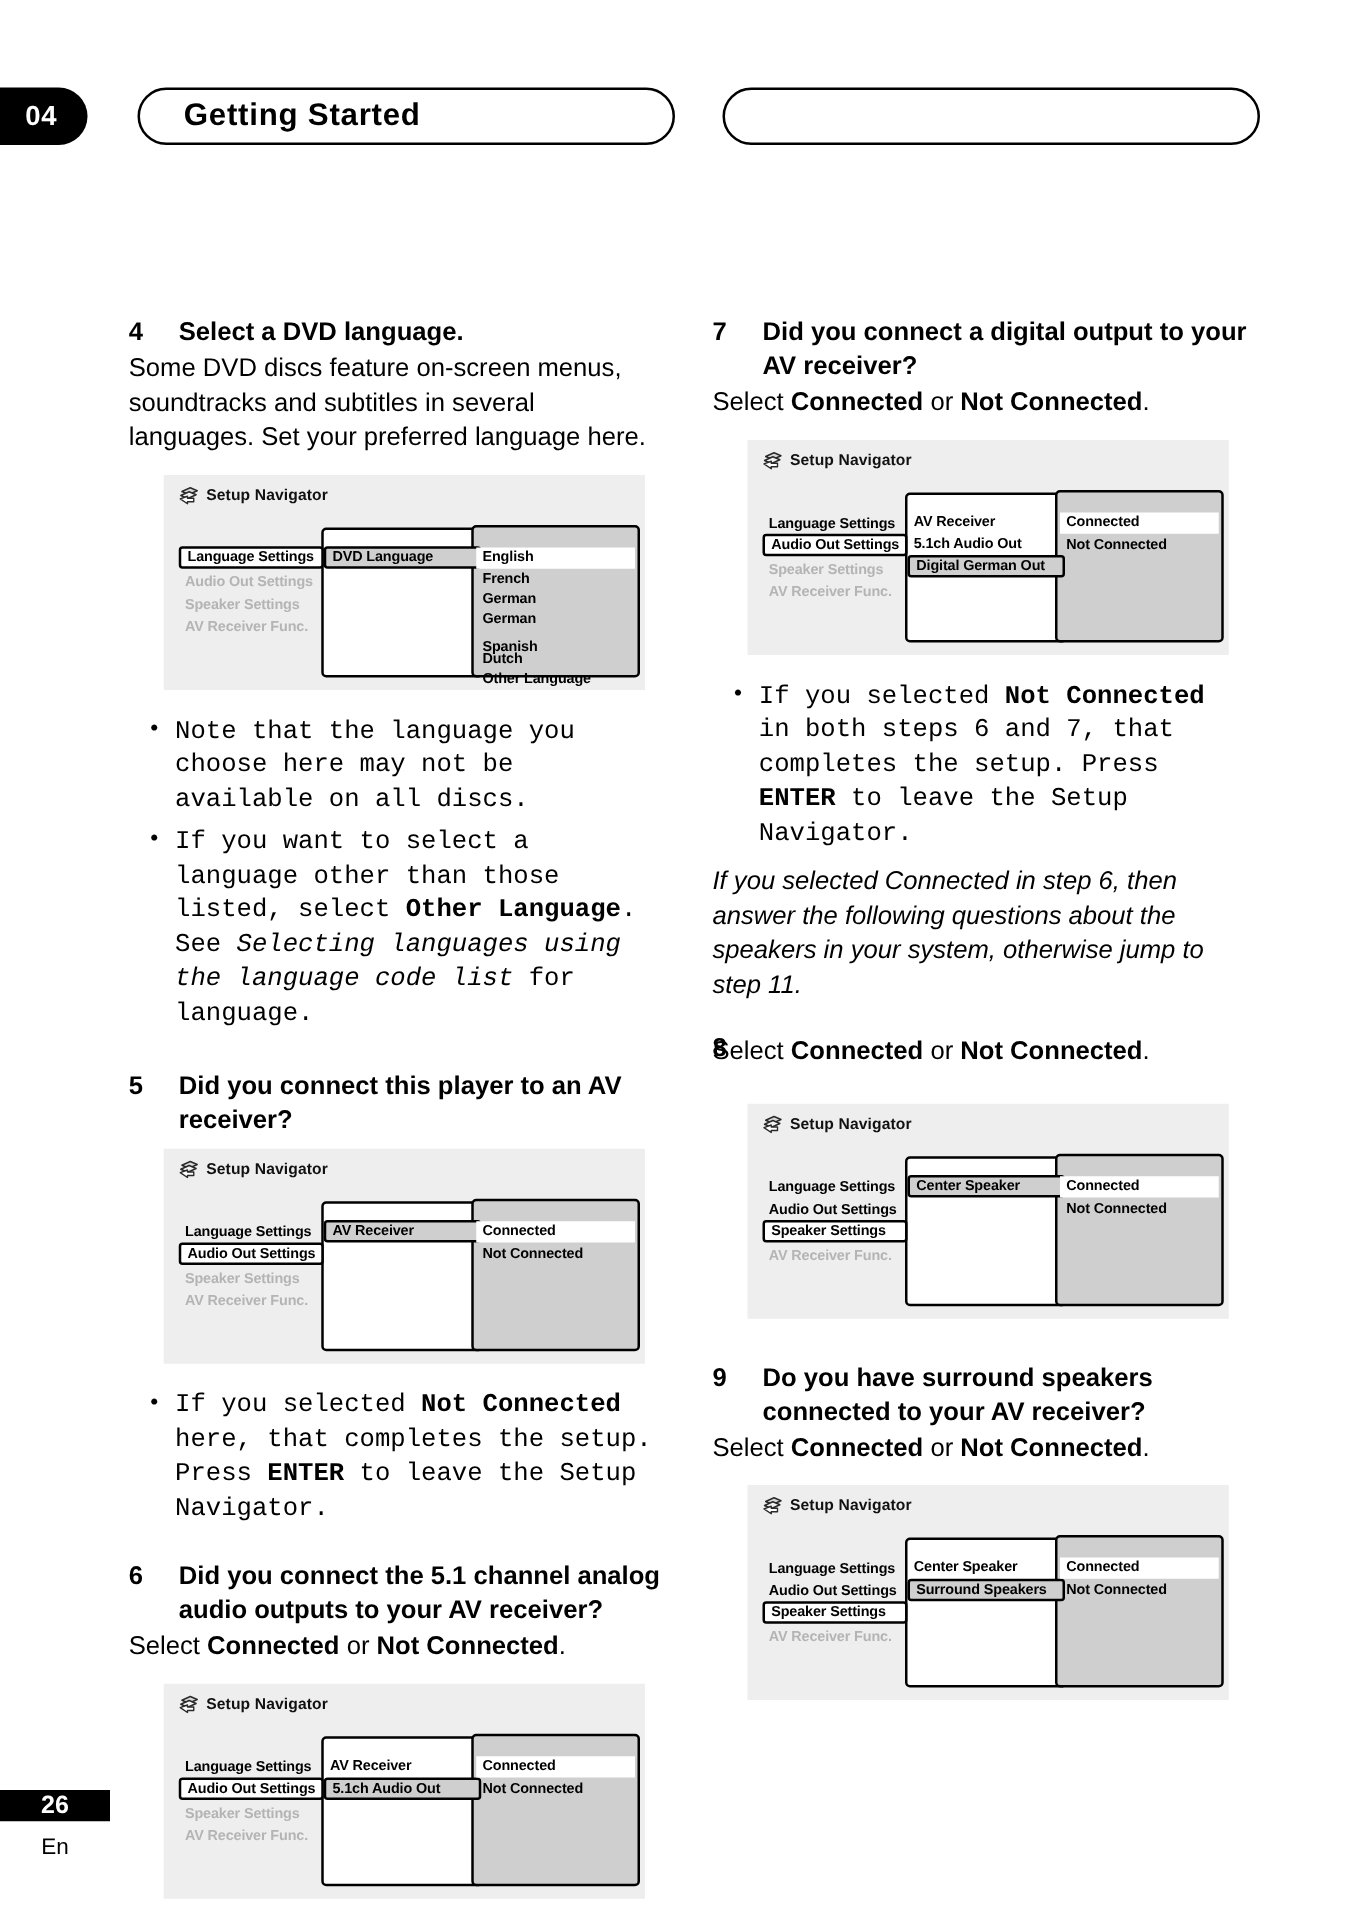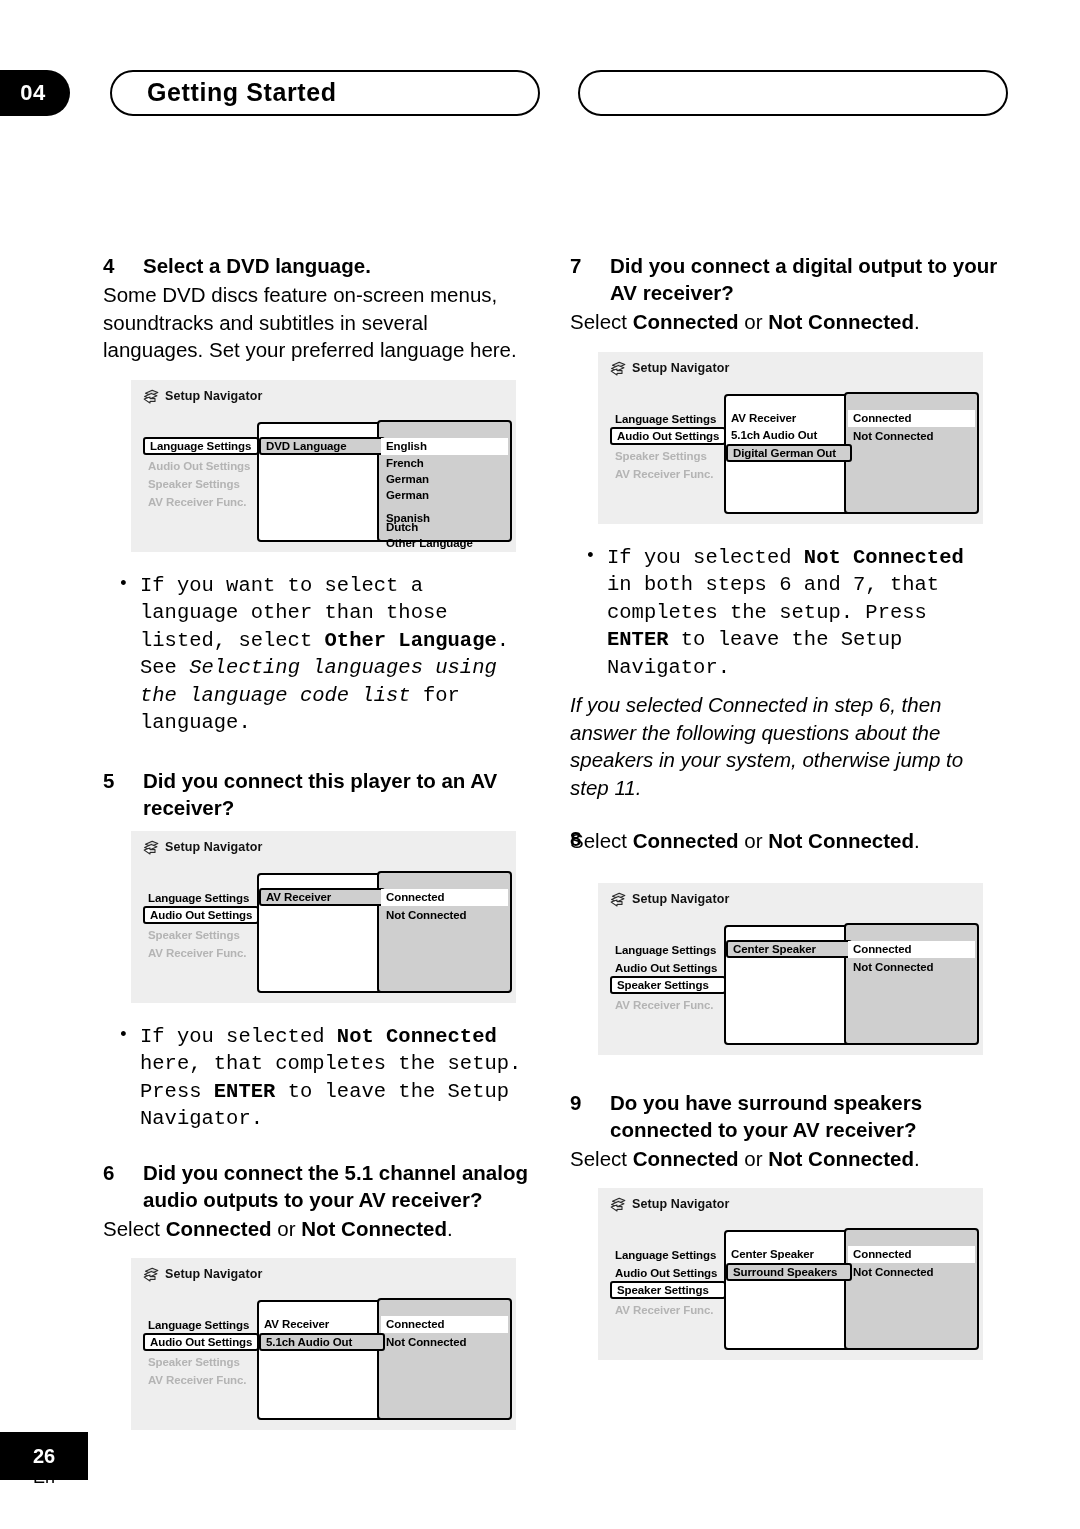--- a/index.html
+++ b/index.html
@@ -216,21 +216,21 @@
     height: 17px;
     z-index: 5;
     font-weight: bold;
   }
   .rc.hl { background: #ffffff; }
 
   
   .footer-num {
     position: absolute;
     left: 0; top: 1432px;
-    width: 88px; height: 48px;
+    width: 88px; height: 25px;
     background: #000;
     color: #fff;
     font-size: 20px;
     font-weight: bold;
     display: flex;
     align-items: center;
     justify-content: center;
   }
   .footer-lang {
     position: absolute;
@@ -289,20 +289,23 @@
     <div class="chip rc" style="top:107px">German</div>
     <div class="chip rc" style="top:130px">Spanish</div>
     <div class="chip rc" style="top:139px">Dutch</div>
     <div class="chip rc" style="top:155px">Other Language</div>
   </div>
 
   <div class="sp-20"></div>
 
   <ul class="bullets">
     <li>
+      <span>Note that the language you choose here may not be available on all discs.</span>
+    </li>
+    <li>
       <span>If you want to select a language other than those listed, select </span><b>Other Language</b><span>. See </span><i>Selecting languages using the language code list</i><span> for language.</span>
     </li>
   </ul>
 
   <div class="sp-24"></div>
 
   <div class="step">
     <span class="num">5</span>
     <span>Did you connect this player to an AV receiver?</span>
   </div>

